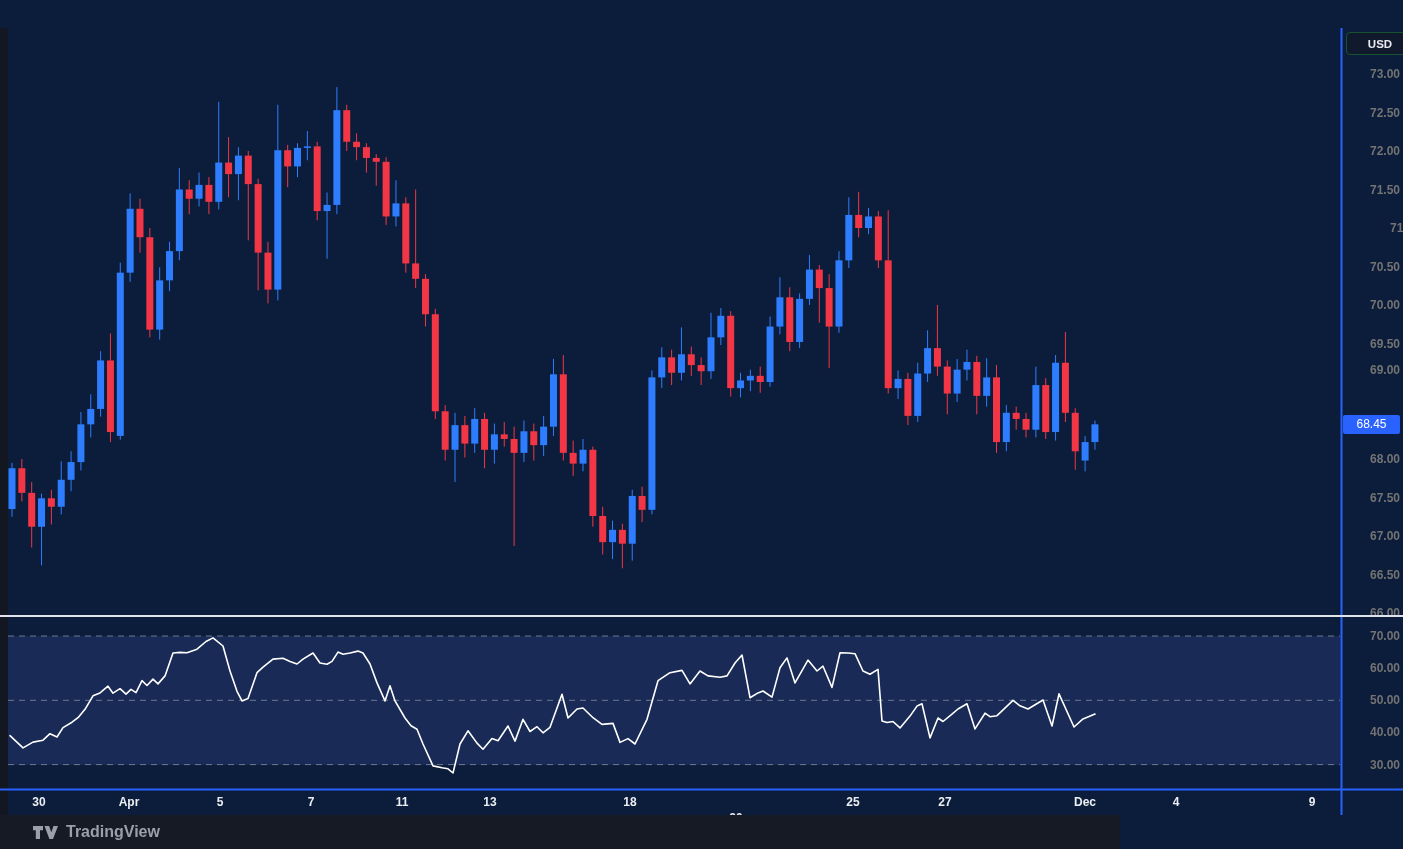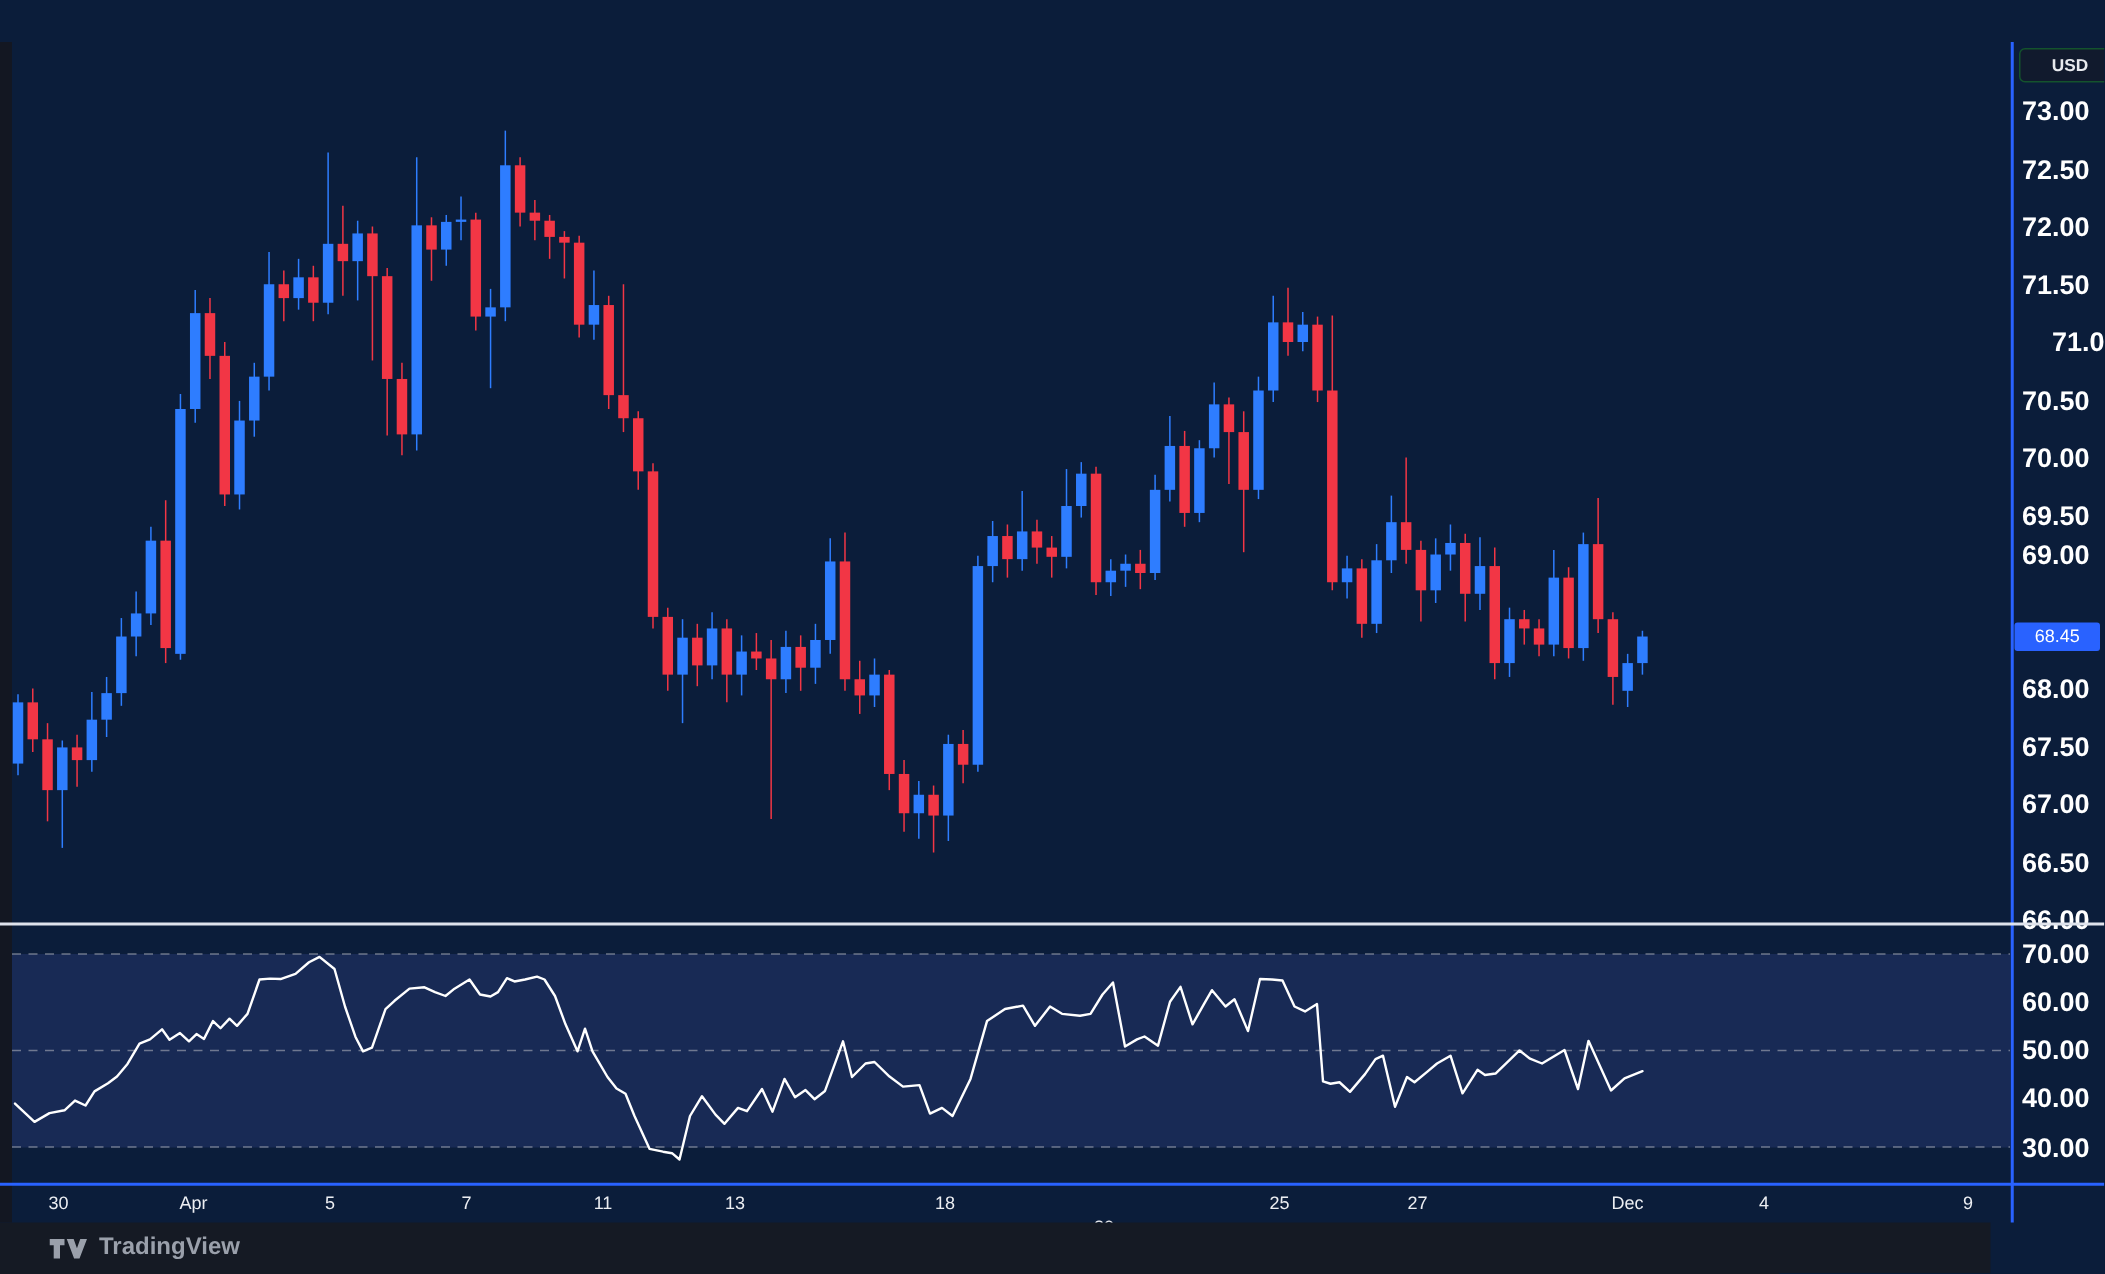--- a/index.html
+++ b/index.html
@@ -4,29 +4,29 @@
 <style>
   html,body{margin:0;padding:0;background:#0b1d3a;}
   *{box-sizing:border-box;font-family:"Liberation Sans",sans-serif;}
   #stage{position:relative;width:1403px;height:849px;overflow:hidden;background:#0b1d3a;}
   #topbar{position:absolute;left:0;top:0;width:1403px;height:28px;background:#1e222d;
           display:flex;align-items:center;padding-left:10px;z-index:6;}
   #topbar .pub{color:#d7dade;font-size:12.5px;font-weight:700;letter-spacing:.1px;}
   #chart-svg{position:absolute;left:0;top:0;z-index:1;}
   #splitter{position:absolute;left:0;top:615px;width:1403px;height:2px;background:#dfe3ec;z-index:3;}
   .ptick{position:absolute;left:1348px;width:52px;height:16px;line-height:16px;
-         color:#ffffff;font-size:18px;font-weight:700;z-index:2;}
+         color:#737373;font-size:12px;font-weight:700;z-index:2;text-align:right;}
   #price-badge{position:absolute;left:1343px;width:57px;height:19px;background:#2962ff;border-radius:2px;
          color:#fff;font-size:12px;font-weight:400;text-align:center;line-height:19px;z-index:4;}
   #usd-chip{position:absolute;left:1346px;top:32px;width:68px;height:23px;border:1px solid #14532d;
          border-radius:4px;background:#111a2d;color:#e8eaee;font-size:11.5px;font-weight:700;
          display:flex;align-items:center;justify-content:center;z-index:4;cursor:pointer;}
   .ttick{position:absolute;top:794px;height:16px;line-height:16px;transform:translateX(-50%);
-         color:#eceef2;font-size:12px;font-weight:400;z-index:2;}
-  #footer{position:absolute;left:0;top:815px;width:1327px;height:34px;background:#151a24;
+         color:#eceef2;font-size:12px;font-weight:700;z-index:2;}
+  #footer{position:absolute;left:0;top:815px;width:1120px;height:34px;background:#151a24;
           display:flex;align-items:center;padding-left:33px;z-index:6;}
   #footer a{display:flex;align-items:center;gap:8px;text-decoration:none;cursor:pointer;}
   #footer .brand{color:#9aa0ab;font-size:16px;font-weight:700;}
 </style>
 </head>
 <body>
 
 <div id="stage">
 
   <svg id="chart-svg" width="1403" height="849">

